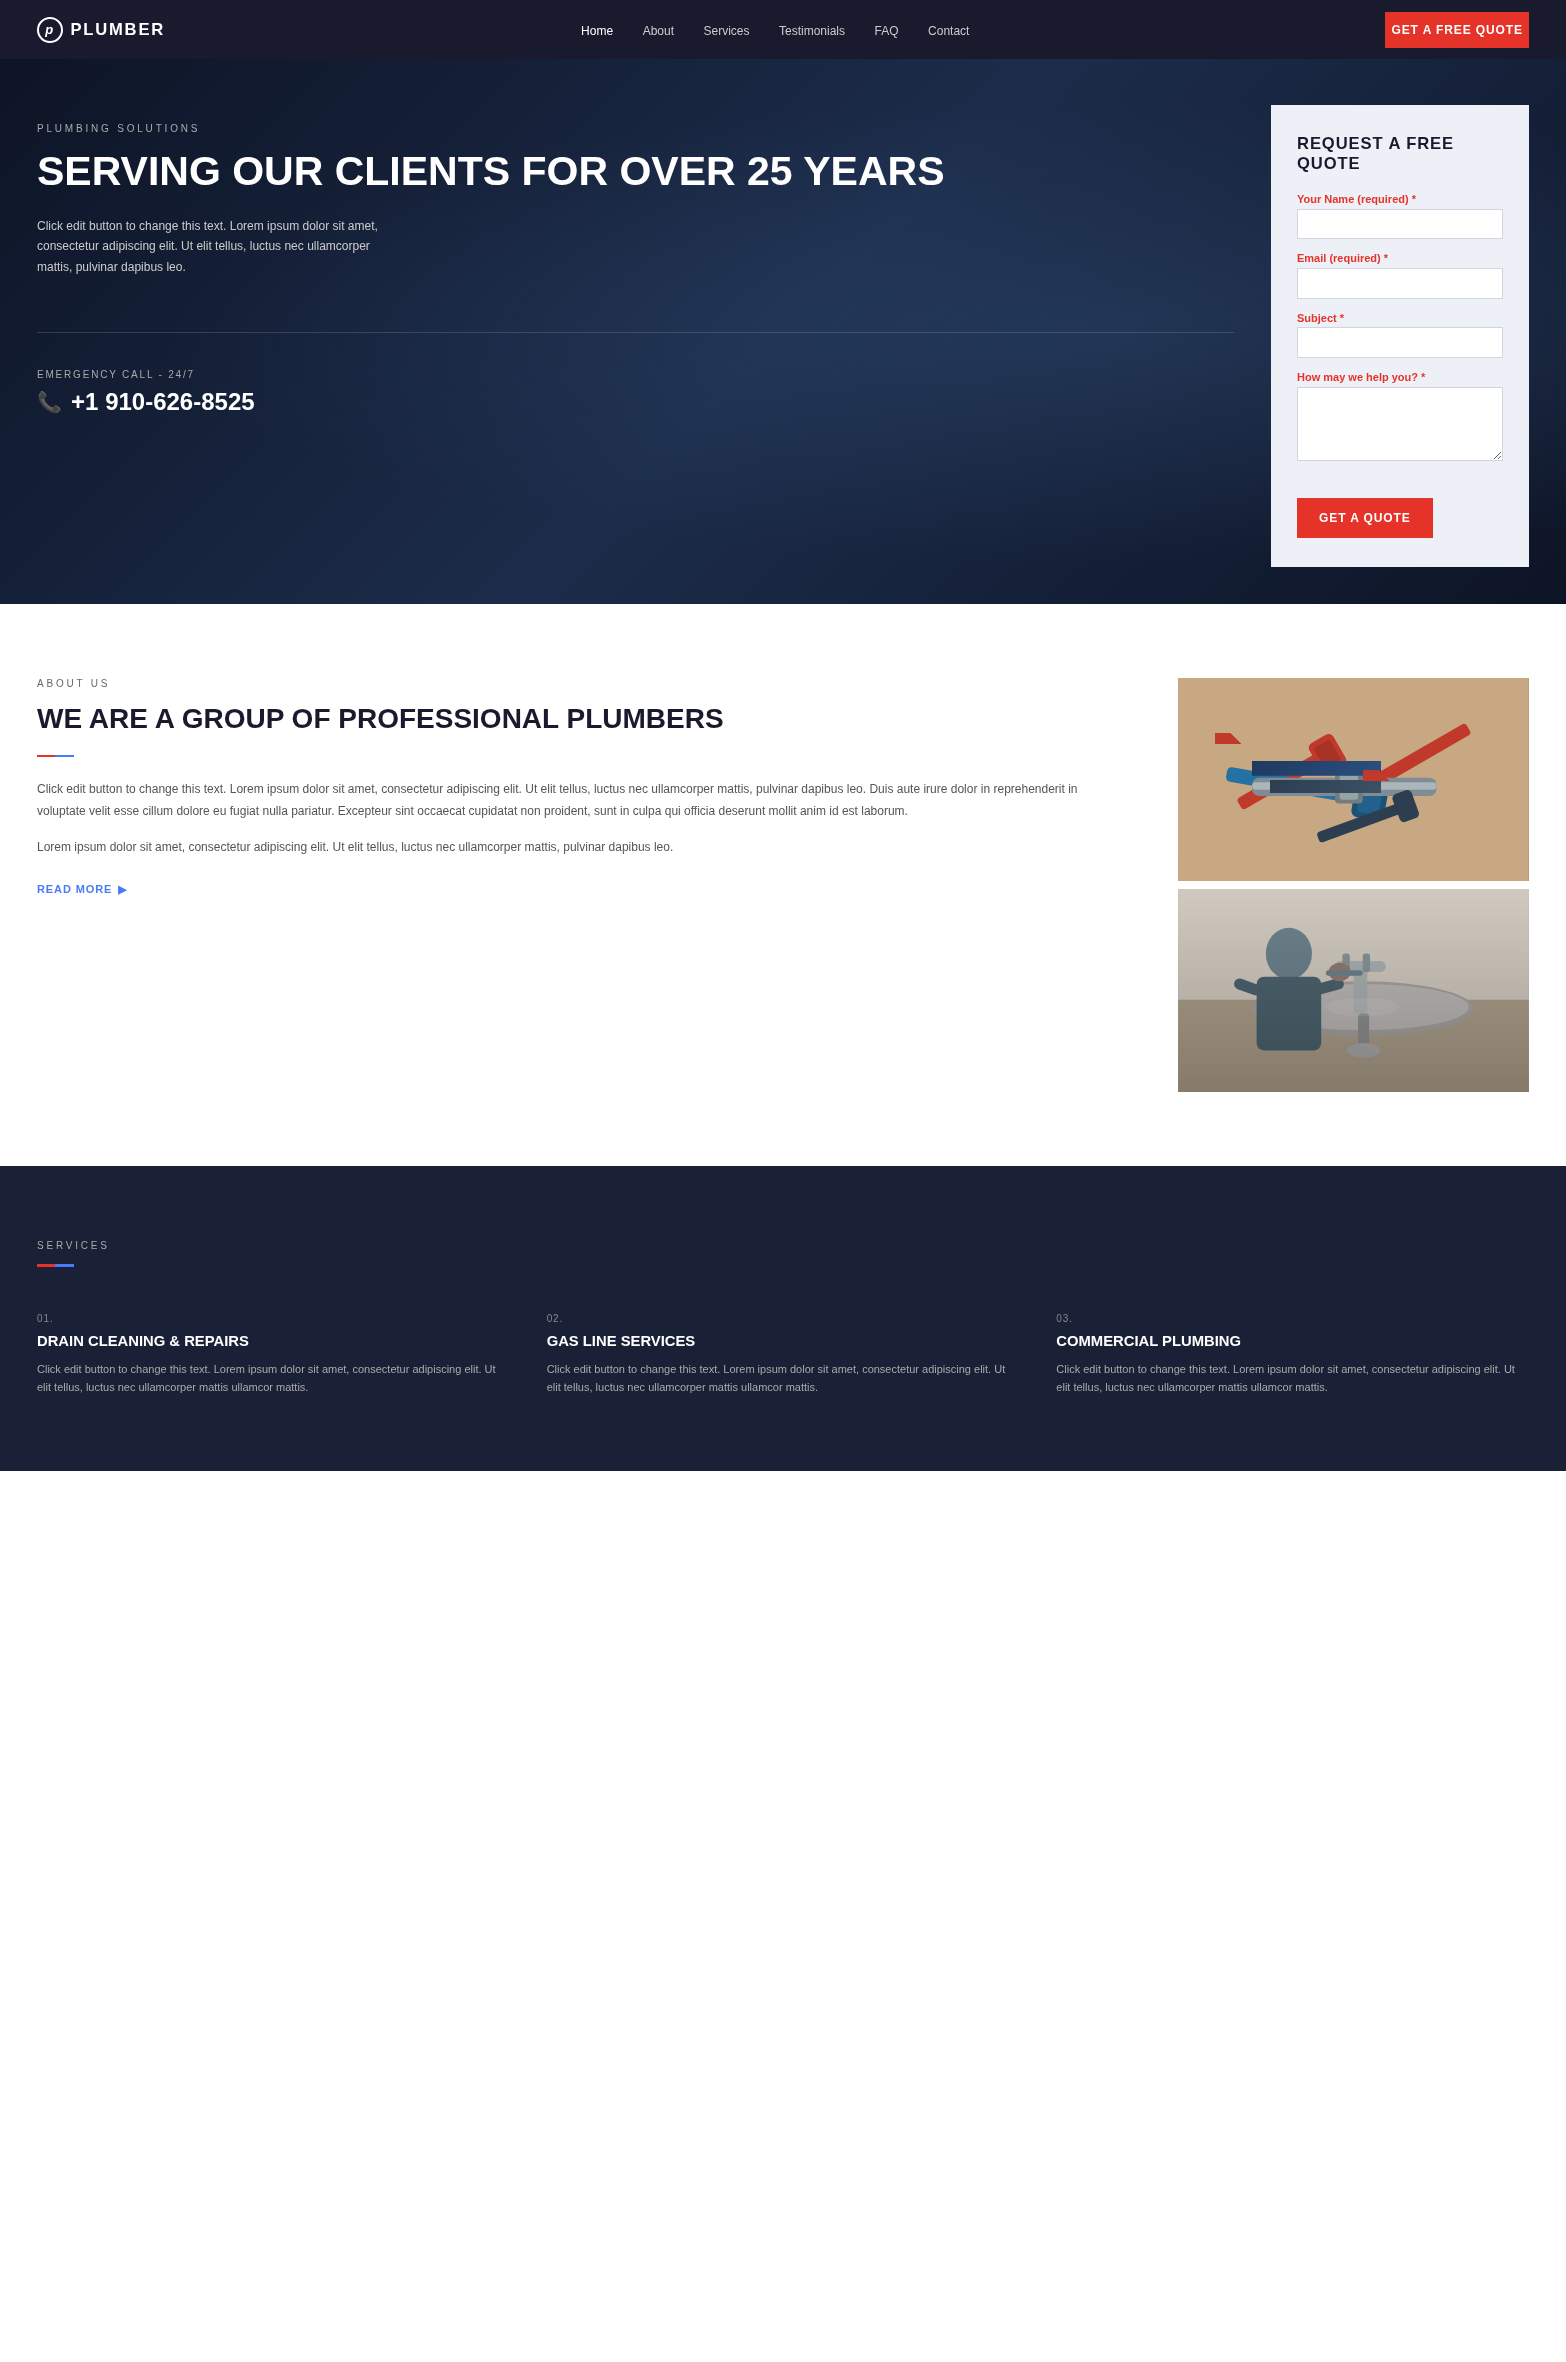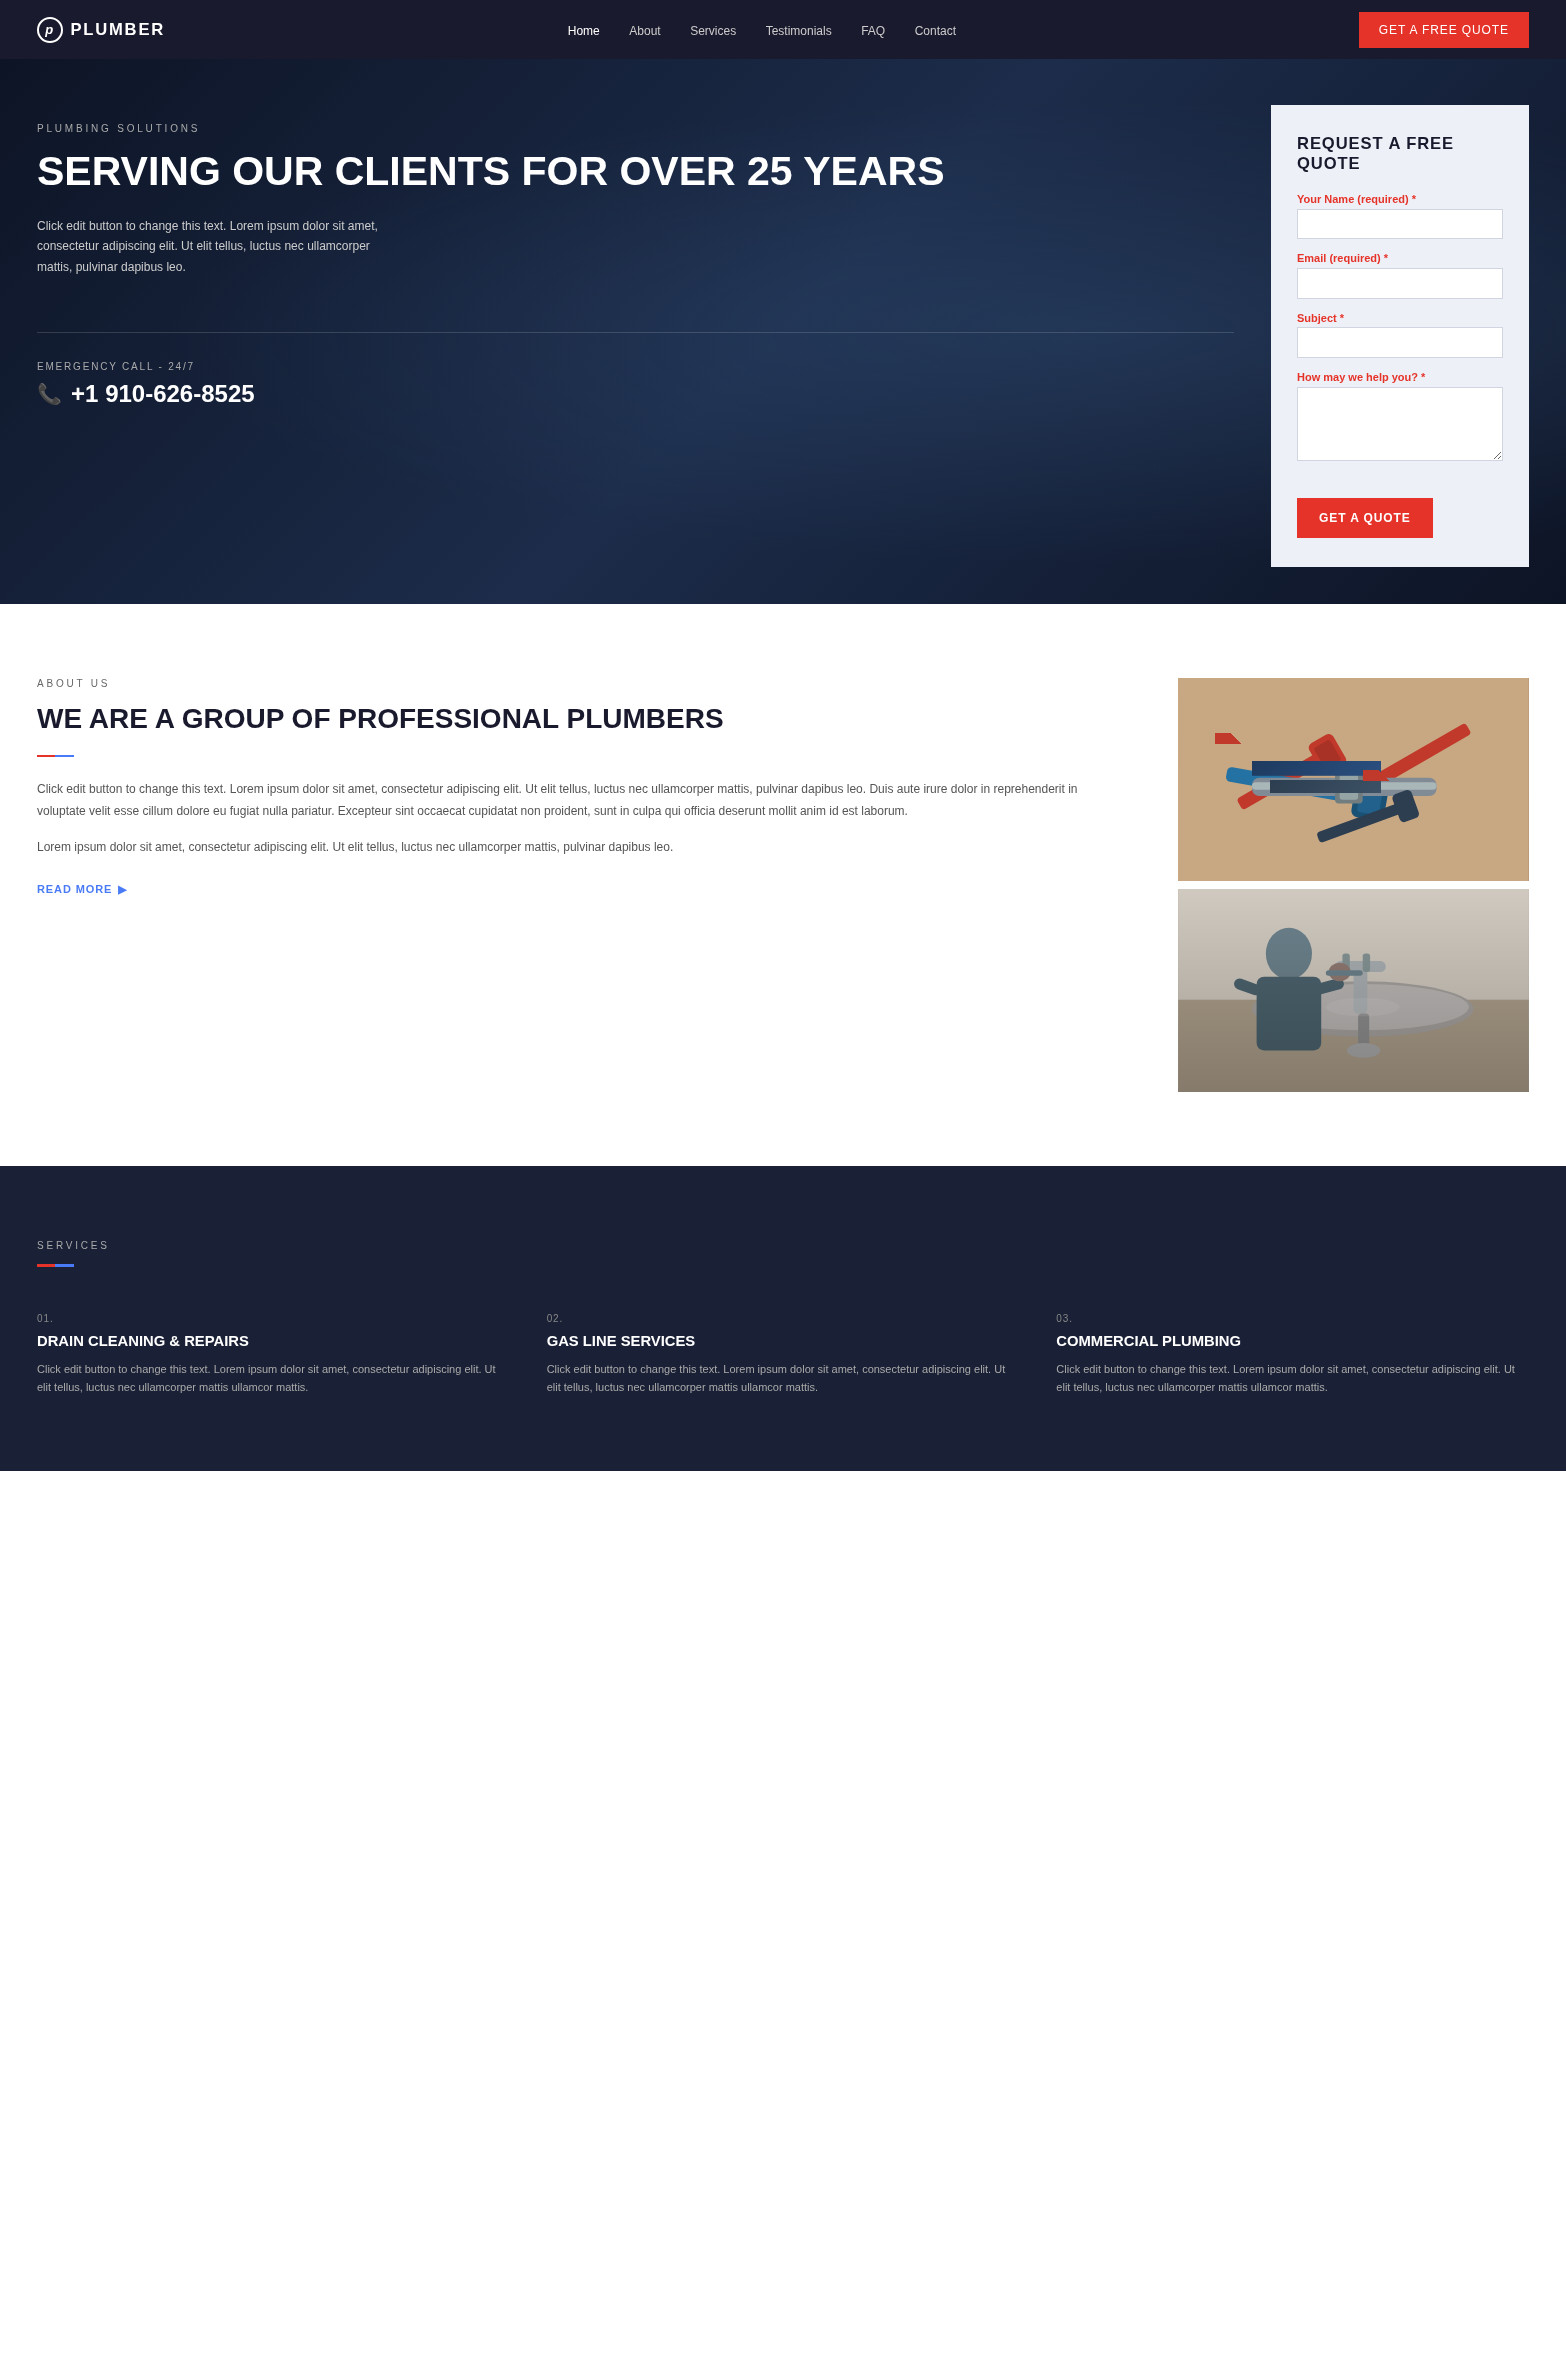--- a/index.html
+++ b/index.html
@@ -48,23 +48,23 @@
       color: #ccc;
       text-decoration: none;
       font-size: 12px;
       font-weight: 500;
     }
     .nav-links a.active { color: #fff; }
     .nav-cta {
       background: #e63329;
       color: #fff;
       border: none;
-      padding: 11px 20px;
-      font-size: 12px;
-      font-weight: 400;
+      padding: 11px 6px;
+      font-size: 12px;
+      font-weight: 700;
       letter-spacing: 0.9px;
       cursor: pointer;
       text-transform: uppercase;
     }
 
     
     .hero {
       position: relative;
       background: #1a2035;
       min-height: 480px;
@@ -110,21 +110,21 @@
     }
     .hero-desc {
       font-size: 12px;
       line-height: 1.7;
       color: #ccc;
       max-width: 351px;
       margin-bottom: 55px;
     }
     .hero-emergency {
       margin-top: auto;
-      padding-top: 28px;
+      padding-top: 36px;
       border-top: 0.9px solid rgba(255,255,255,0.15);
     }
     .hero-emergency-label {
       font-size: 10px;
       letter-spacing: 1.8px;
       color: #aaa;
       text-transform: uppercase;
       margin-bottom: 7.4px;
     }
     .hero-phone {

